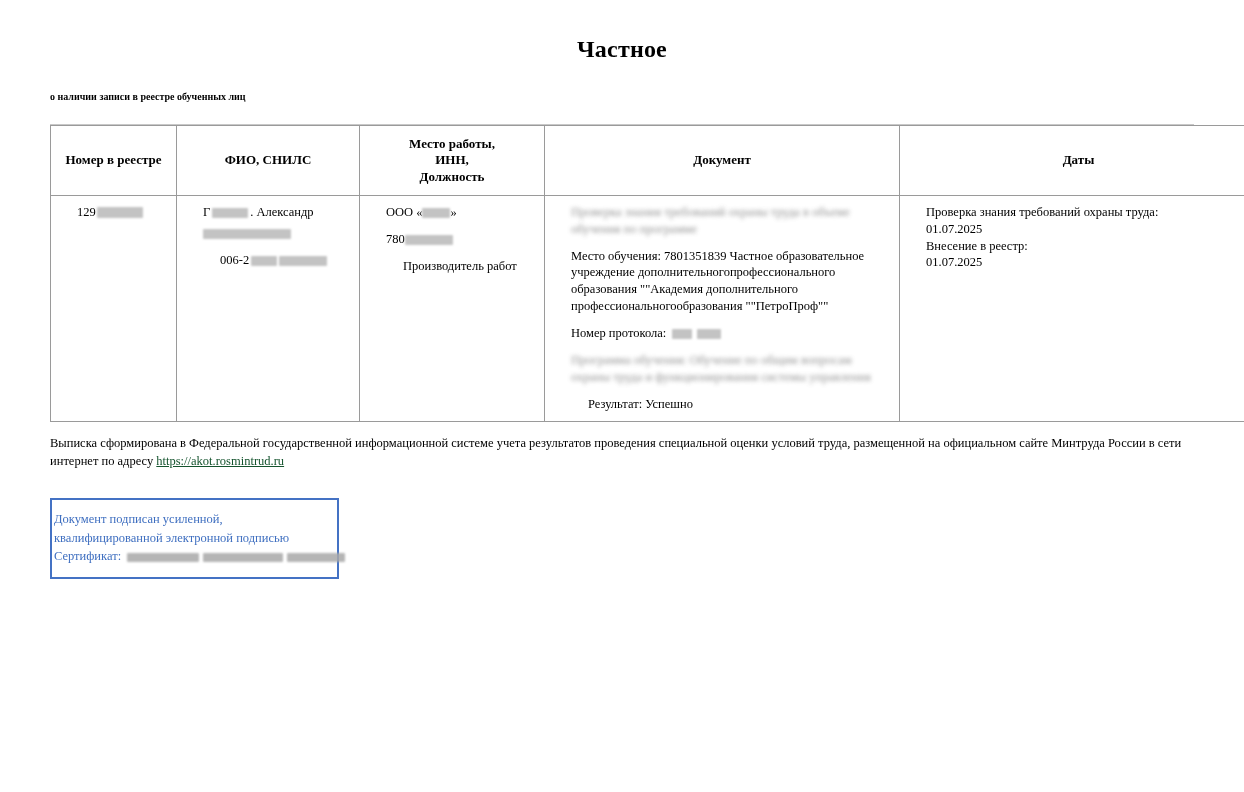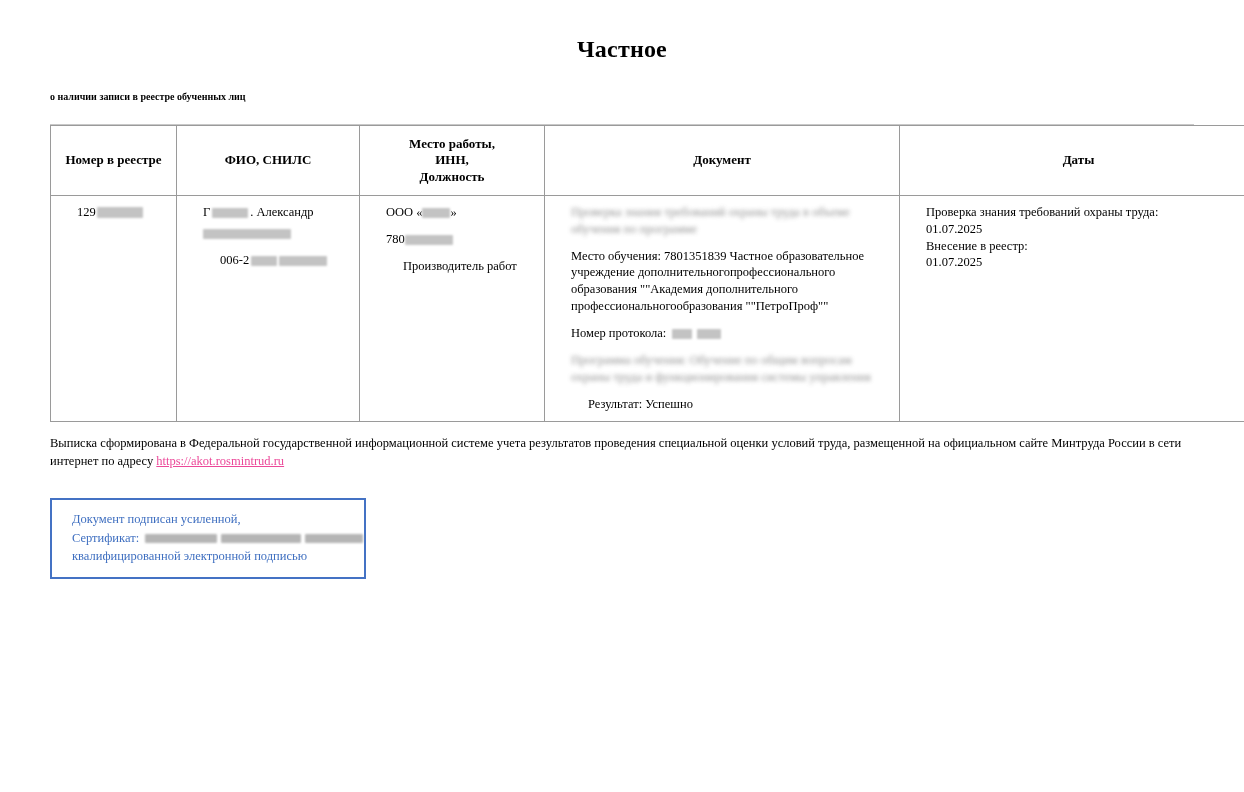--- a/index.html
+++ b/index.html
@@ -109,30 +109,30 @@
   }
 
   
   .note {
     width: 1140px;
     margin-top: 12px;
     font-size: 12.5px;
     line-height: 1.45;
   }
   .note a {
-    color: #ec4899;
+    color: #14532d;
     text-decoration: underline;
   }
 
   
   .sign-box {
     margin-top: 28px;
-    width: 316px;
+    width: 289px;
     border: 2px solid #4472c4;
-    padding: 10px 9px 11px 20px;
+    padding: 10px 9px 11px 2px;
     box-sizing: border-box;
     color: #3f6fc0;
     font-size: 12.5px;
     line-height: 1.5;
   }
   .sign-box .ln { white-space: nowrap; }
 </style>
 </head>
 <body>
 
@@ -213,20 +213,20 @@
       </tr>
     </tbody>
   </table>
 
   <div class="note">
     <span>Выписка сформирована в Федеральной государственной информационной системе учета результатов проведения специальной оценки условий труда, размещенной на официальном сайте Минтруда России в сети интернет по адресу </span><a href="#">https://akot.rosmintrud.ru</a>
   </div>
 
   <div class="sign-box">
     <div class="ln">Документ подписан усиленной,</div>
+    <div class="ln">квалифицированной электронной подписью</div>
     <div class="ln">
       <span>Сертификат:</span>
       <span class="redact dark" style="width:72px;height:9px;margin-left:3px;"></span><span class="redact dark" style="width:80px;height:9px;margin-left:4px;"></span><span class="redact dark" style="width:58px;height:9px;margin-left:4px;"></span>
     </div>
-    <div class="ln">квалифицированной электронной подписью</div>
   </div>
 
 </div>
 
 </body></html>

